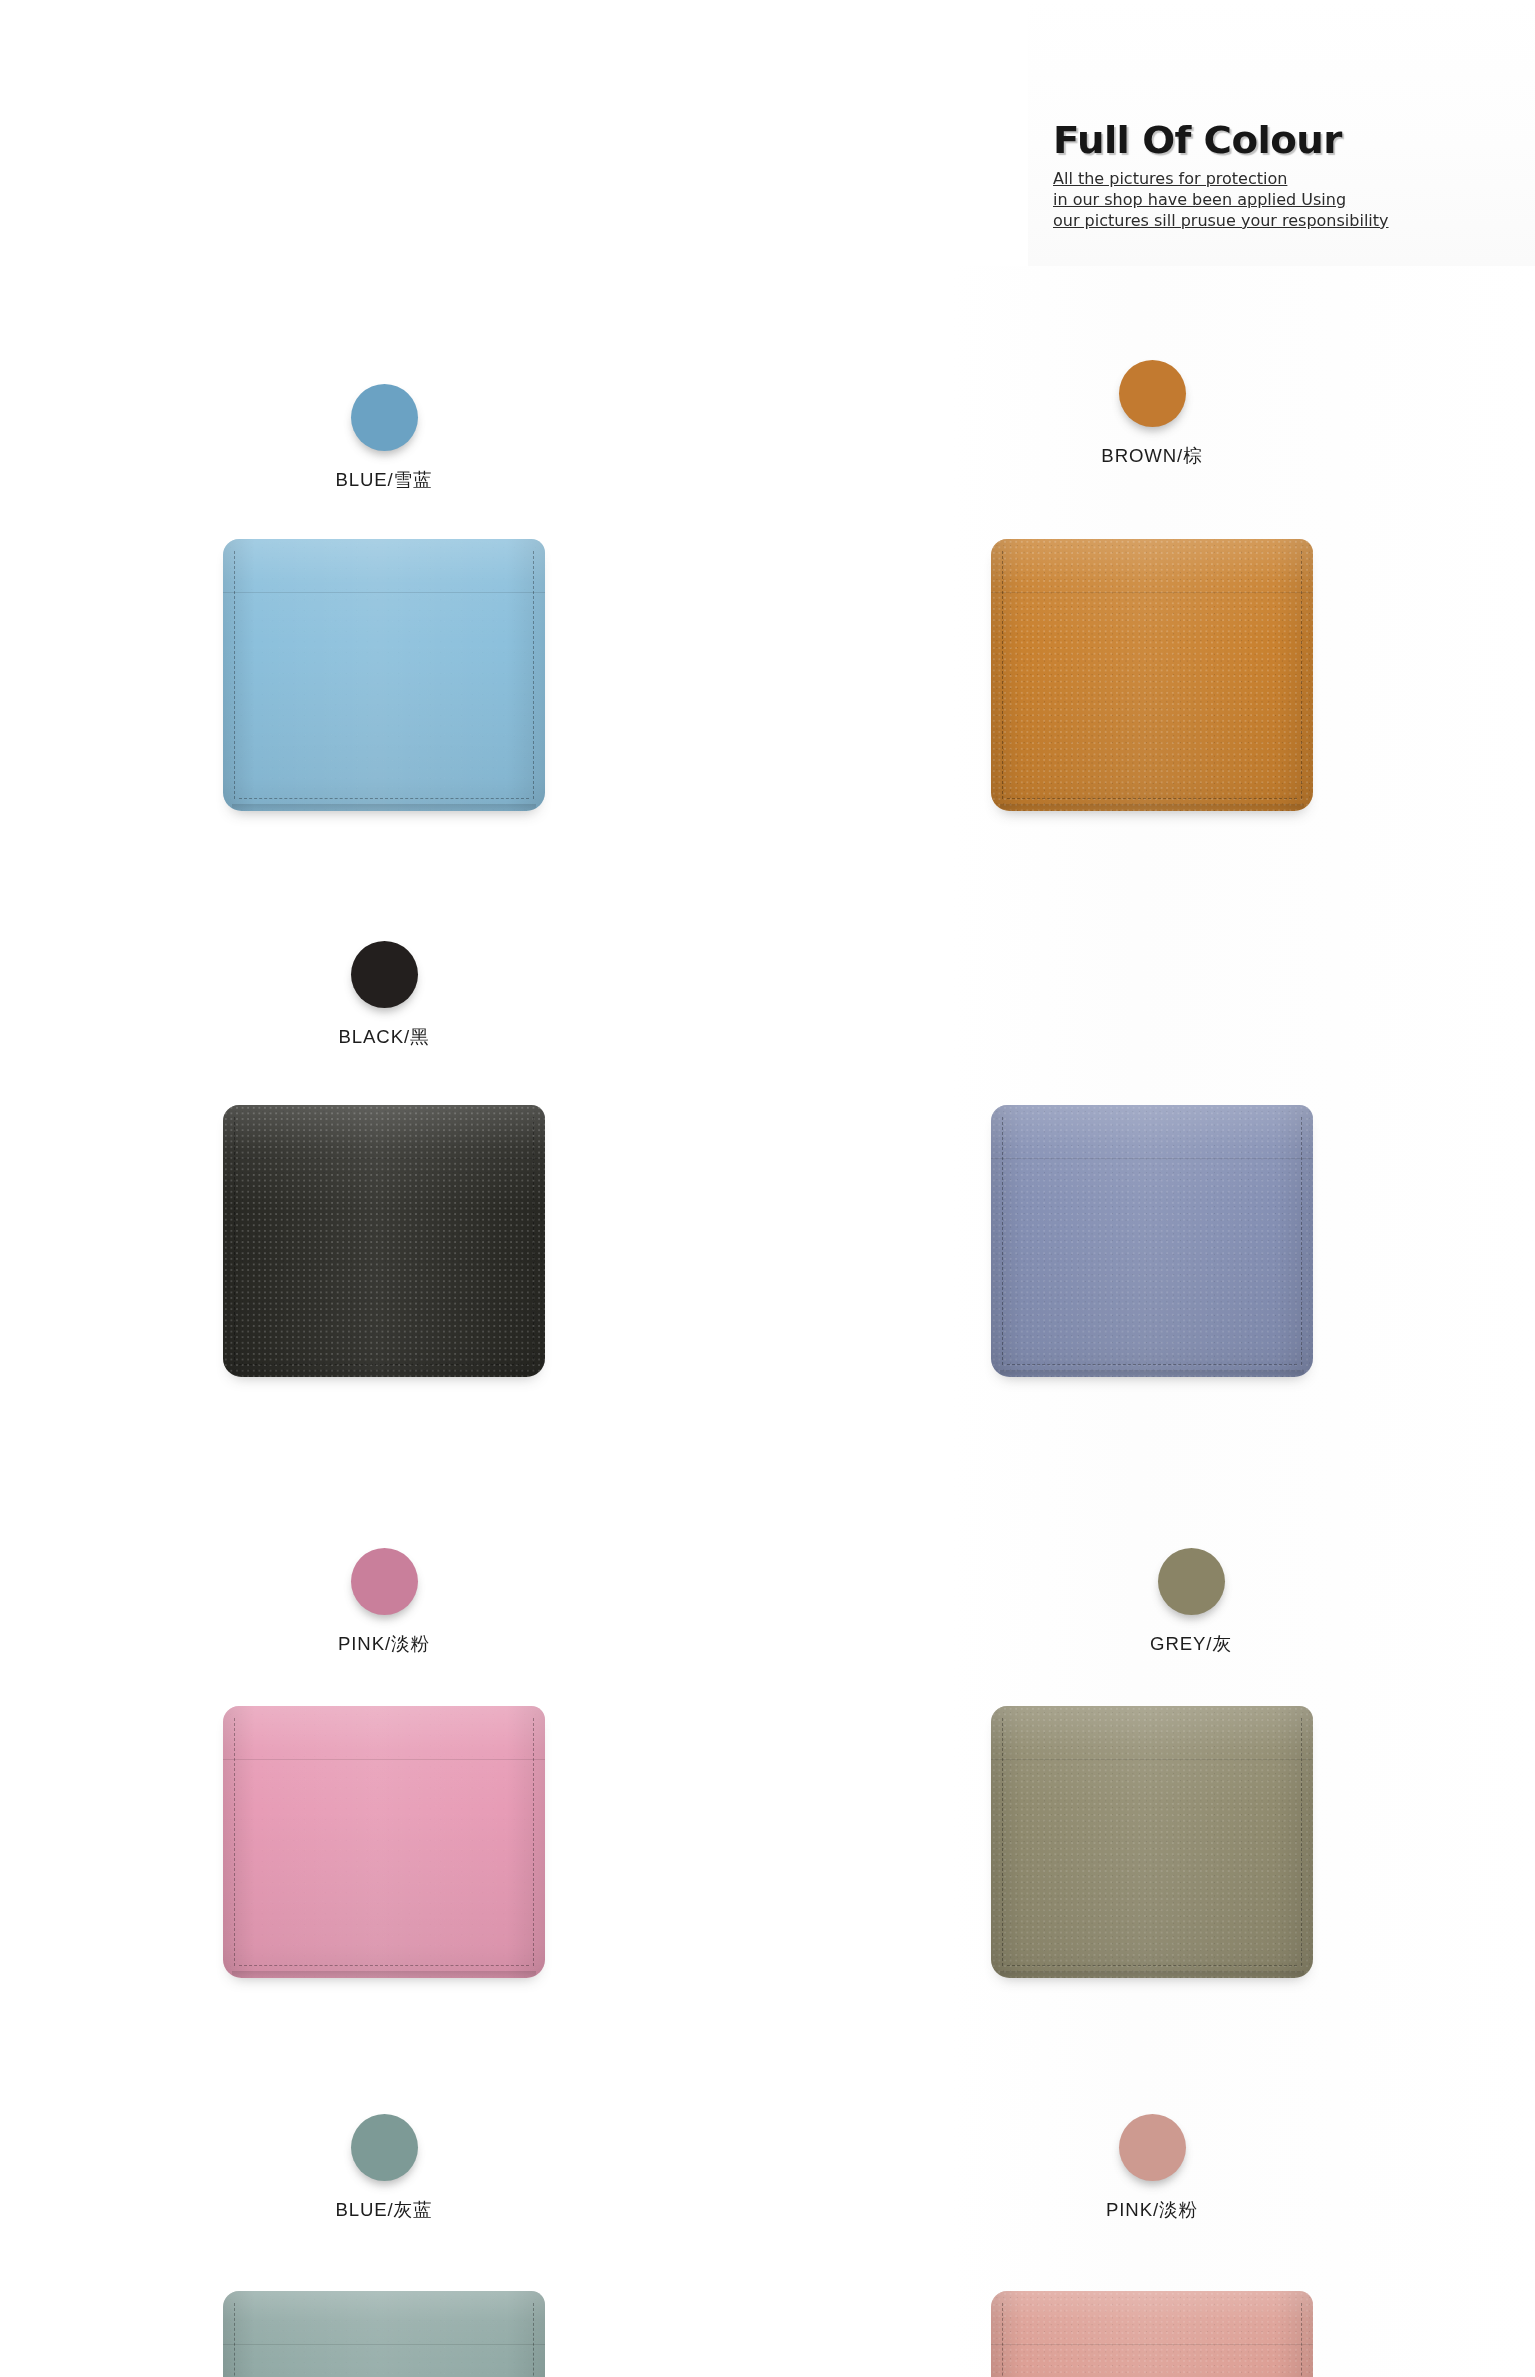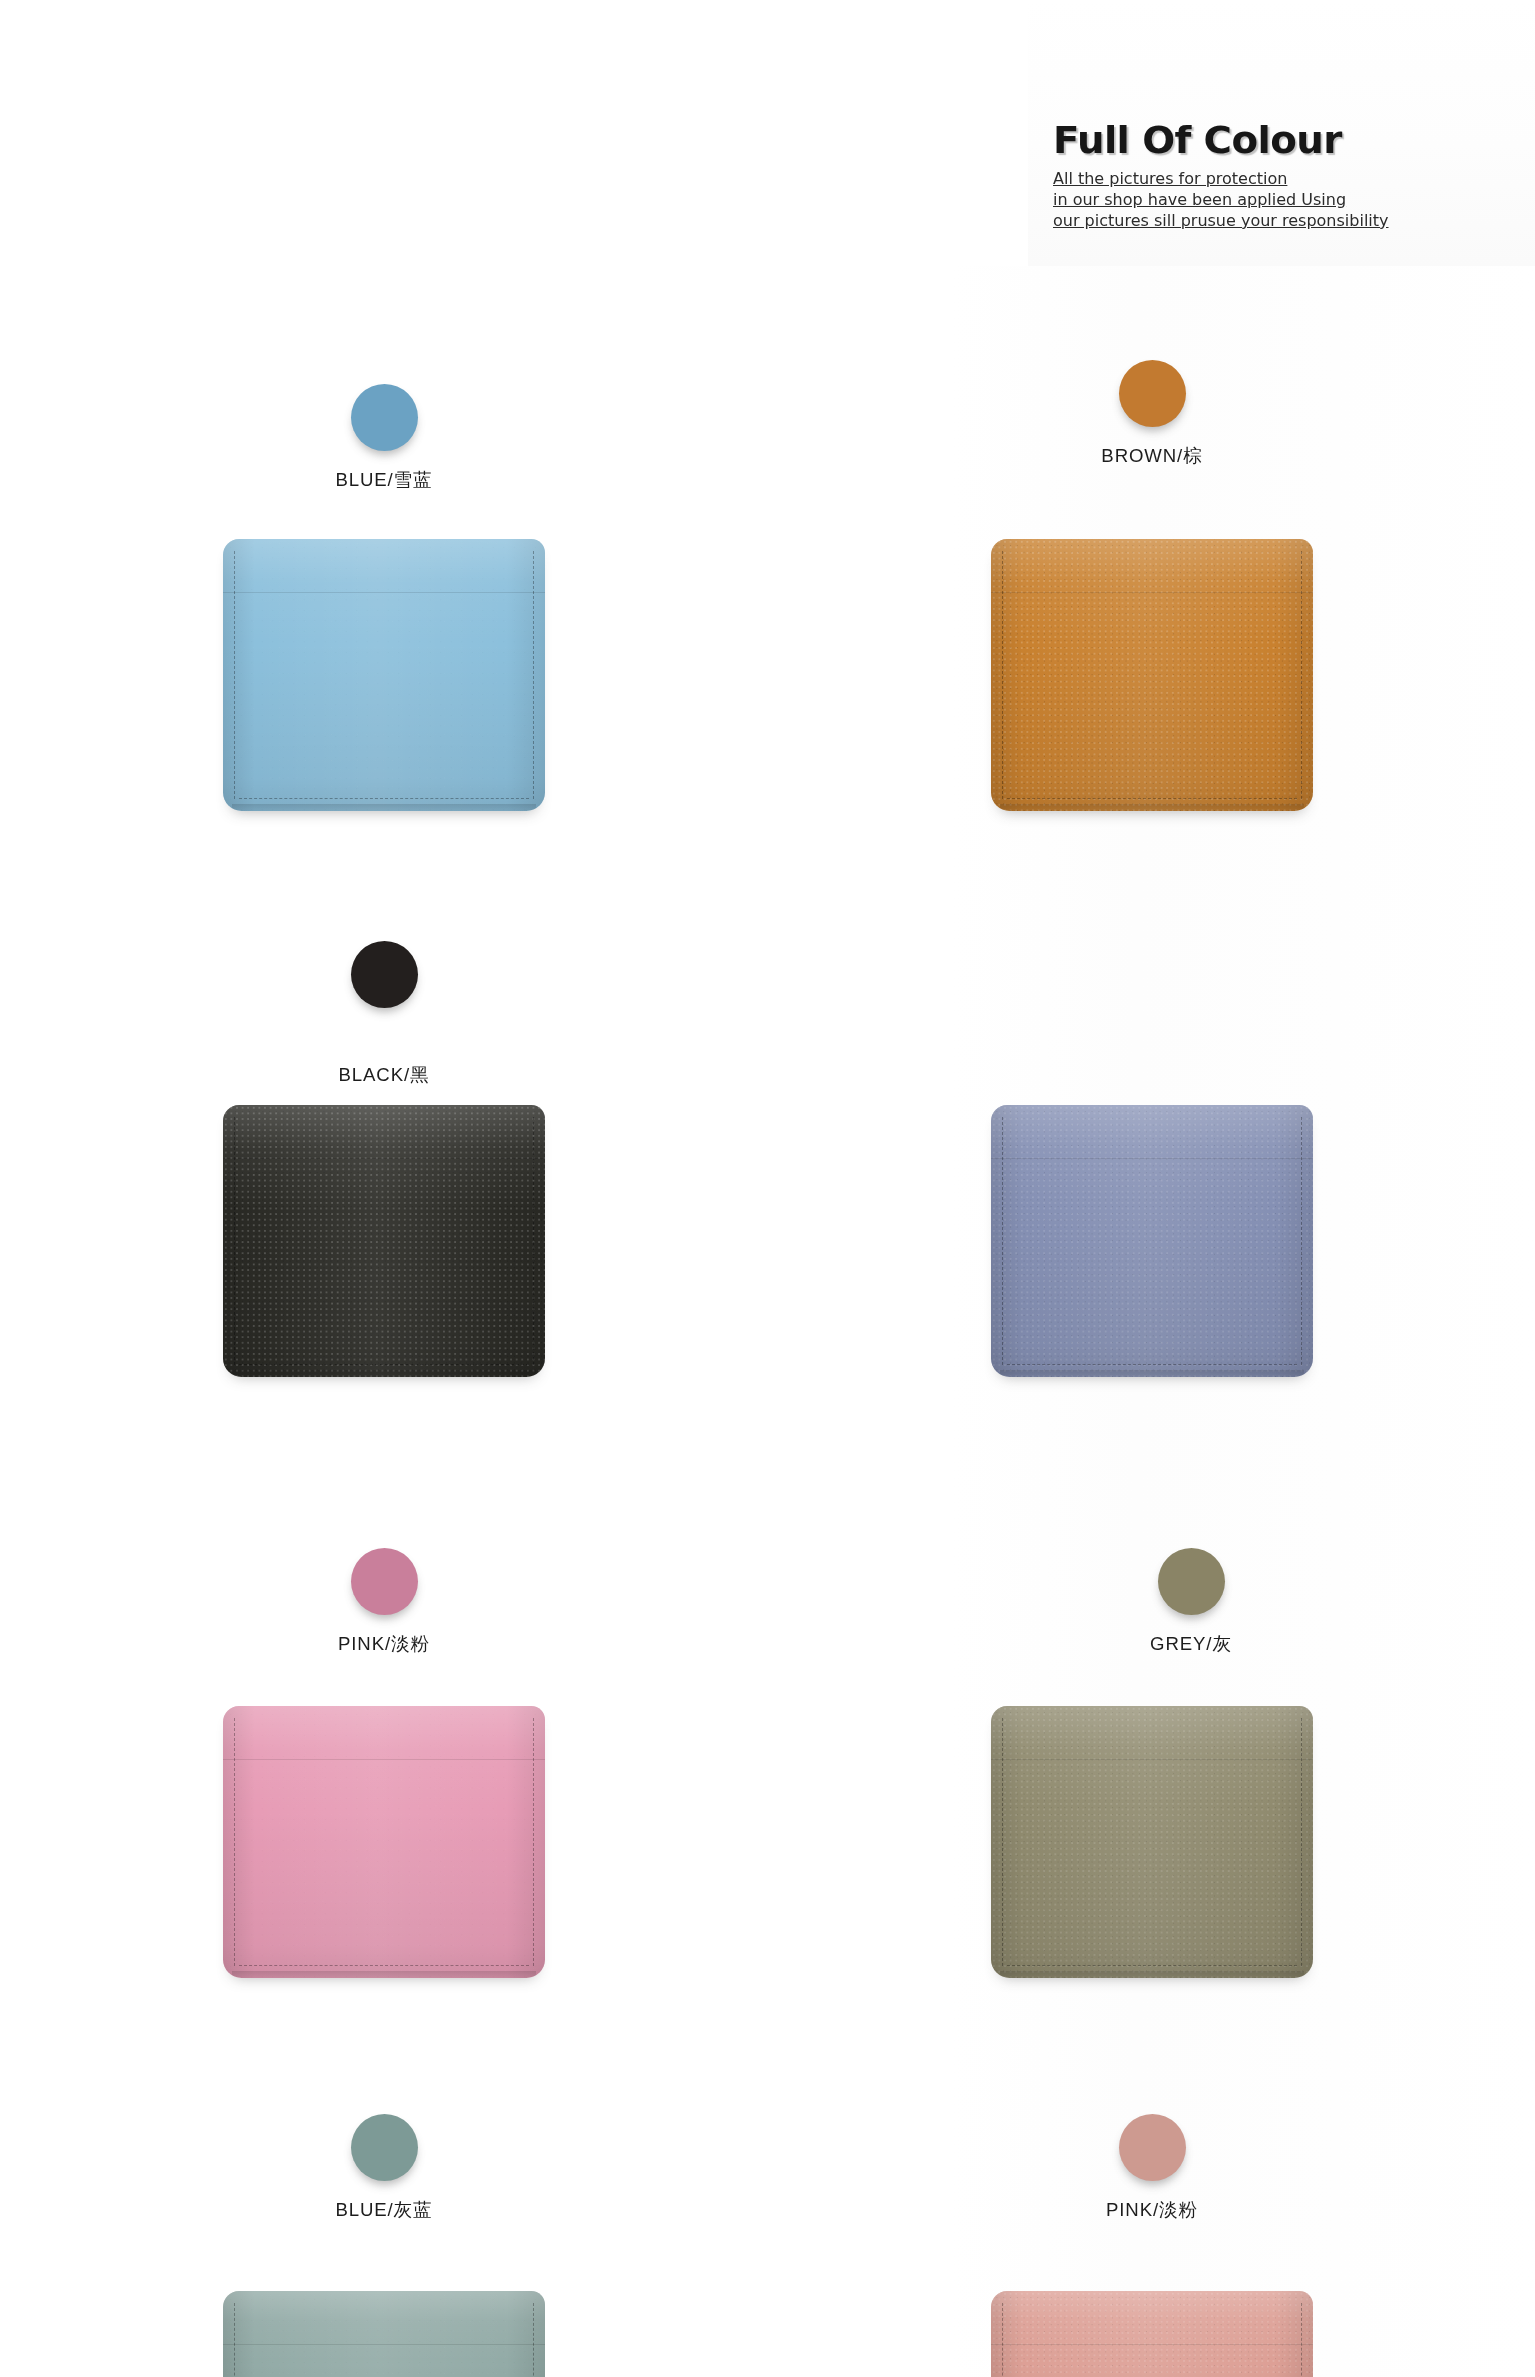--- a/index.html
+++ b/index.html
@@ -152,21 +152,21 @@
     <div class="wallet" style="left: 991px; top: 539px; --c: #c9812f;">
       <div class="w-body"></div>
       <div class="w-grain heavy"></div>
       <div class="w-shade"></div>
       <div class="w-flap"></div>
       <div class="stitch stitch-v s-left"></div>
       <div class="stitch stitch-v s-right"></div>
       <div class="stitch stitch-h s-bottom"></div>
       <div class="w-lip"></div>
     </div>
-    <div class="swatch-wrap" style="left: 0px; top: 941px; gap: 38px;">
+    <div class="swatch-wrap" style="left: 0px; top: 941px;">
       <div class="swatch-dot" style="background: rgb(35, 31, 30);"></div>
       <div class="swatch-label">BLACK/黑</div>
     </div>
     <div class="wallet" style="left: 223px; top: 1105px; --c: #2b2b26;">
       <div class="w-body"></div>
       <div class="w-grain heavy"></div>
       <div class="w-shade"></div>
       <div class="w-flap"></div>
       <div class="stitch stitch-v s-left"></div>
       <div class="stitch stitch-v s-right"></div>

